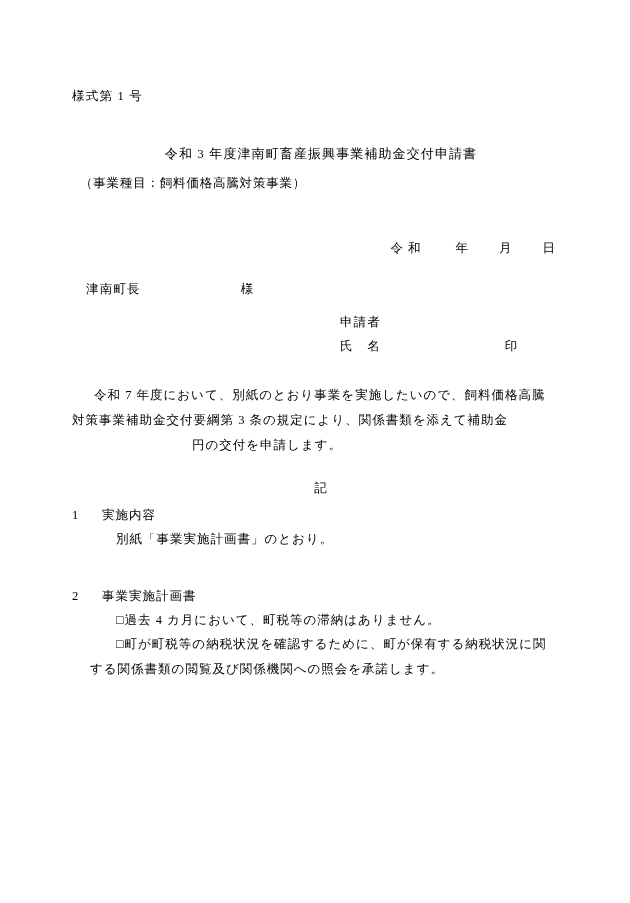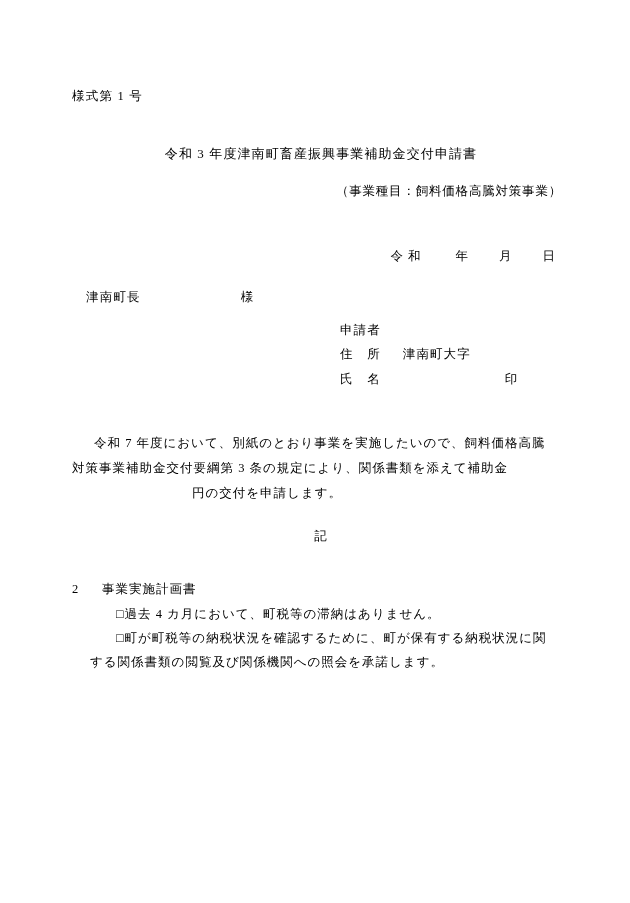--- a/index.html
+++ b/index.html
@@ -32,24 +32,24 @@
     letter-spacing: 1.2px;
     margin-bottom: 40px;
   }
   .title {
     text-align: center;
     font-size: 13px;
     letter-spacing: 1.1px;
     margin-left: 8px;
   }
   .subtitle {
-    text-align: right;
+    text-align: left;
     font-size: 12.5px;
     letter-spacing: 0.8px;
-    margin-top: 20px;
+    margin-top: 12px;
     margin-left: 8px;
   }
   .date-line {
     margin-top: 48px;
     font-size: 12.5px;
     text-align: right;
     padding-right: 6px;
     letter-spacing: 1px;
   }
   .date-line .sp-lg { display: inline-block; width: 34px; }
@@ -64,21 +64,21 @@
   .applicant-block {
     margin-top: 12px;
     font-size: 12.5px;
     letter-spacing: 1.1px;
     padding-left: 268px;
     line-height: 1.95;
   }
   .applicant-block .val-gap { display: inline-block; width: 22px; }
   .applicant-block .seal-gap { display: inline-block; width: 124px; }
   .body-para {
-    margin-top: 40px;
+    margin-top: 24px;
     font-size: 12.5px;
     letter-spacing: 1.0px;
     line-height: 2.0;
     text-align: justify;
   }
   .body-para .indent { display: inline-block; width: 22px; }
   .body-para .blank-amt { display: inline-block; width: 120px; }
   .ki {
     text-align: center;
     font-size: 12.5px;
@@ -120,35 +120,38 @@
       <span>令 和</span><span class="sp-lg"></span><span>年</span><span class="sp-md"></span><span>月</span><span class="sp-md"></span><span>日</span>
     </div>
 
     <div class="addressee">
       <span>津南町長</span><span class="gap"></span><span>様</span>
     </div>
 
     <div class="applicant-block">
       <div>申請者</div>
       <div>
-        <span>住　所</span><span class="val-gap"></span><span>津南町大字</span>
-      </div>
-      <div>
         <span>氏　名</span><span class="seal-gap"></span><span>印</span>
       </div>
     </div>
 
     <div class="body-para">
       <span class="indent"></span><span>令和 7 年度において、別紙のとおり事業を実施したいので、飼料価格高騰</span><br>
       <span>対策事業補助金交付要綱第 3 条の規定により、関係書類を添えて補助金</span><br>
       <span class="blank-amt"></span><span>円の交付を申請します。</span>
     </div>
 
     <div class="ki">記</div>
 
+    <div class="item">
+      <div>
+        <span class="num">1</span><span>実施内容</span>
+      </div>
+      <div class="item-body">別紙「事業実施計画書」のとおり。</div>
+    </div>
 
     <div class="spacer-lg"></div>
 
     <div class="item">
       <div>
         <span class="num">2</span><span>事業実施計画書</span>
       </div>
       <div class="item-body checkline">□過去 4 カ月において、町税等の滞納はありません。</div>
       <div class="item-body checkline">□町が町税等の納税状況を確認するために、町が保有する納税状況に関</div>
       <div class="item-body cont-indent">する関係書類の閲覧及び関係機関への照会を承諾します。</div>

